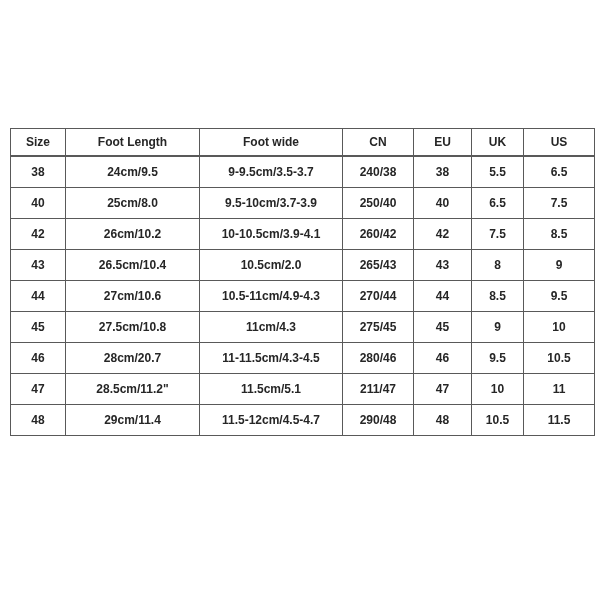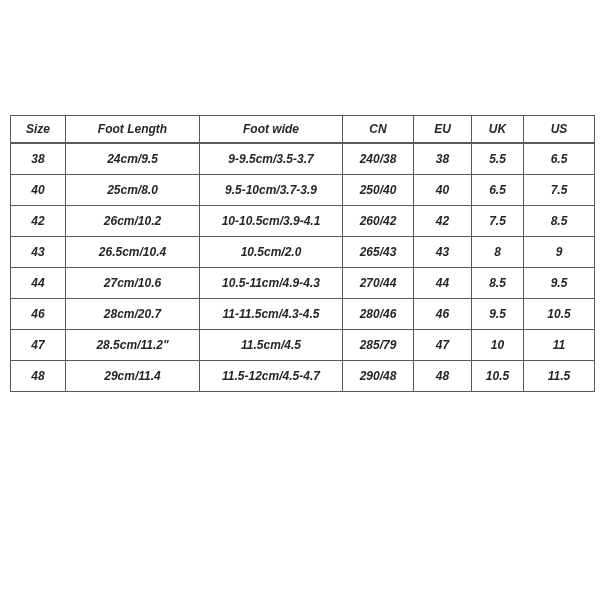--- a/index.html
+++ b/index.html
@@ -13,25 +13,24 @@
   .page {
     position: relative;
     width: 600px;
     height: 600px;
     background: #ffffff;
     overflow: hidden;
   }
   table.size-chart {
     position: absolute;
     left: 10px;
-    top: 115px;
+    top: 128px;
     width: 584px;
     border-collapse: collapse;
     table-layout: fixed;
-    font-style: italic;
   }
   table.size-chart th,
   table.size-chart td {
     border: 1px solid #595959;
     text-align: center;
     vertical-align: middle;
     font-weight: bold;
     font-size: 12px;
     color: #262626;
     padding: 0 2px;
@@ -114,33 +113,42 @@
         <tr>
           <td>44</td>
           <td>27cm/10.6</td>
           <td>10.5-11cm/4.9-4.3</td>
           <td>270/44</td>
           <td>44</td>
           <td>8.5</td>
           <td>9.5</td>
         </tr>
         <tr>
+          <td>45</td>
+          <td>27.5cm/10.8</td>
+          <td>11cm/4.3</td>
+          <td>275/45</td>
+          <td>45</td>
+          <td>9</td>
+          <td>10</td>
+        </tr>
+        <tr>
           <td>46</td>
           <td>28cm/20.7</td>
           <td>11-11.5cm/4.3-4.5</td>
           <td>280/46</td>
           <td>46</td>
           <td>9.5</td>
           <td>10.5</td>
         </tr>
         <tr>
           <td>47</td>
           <td>28.5cm/11.2"</td>
-          <td>11.5cm/4.5</td>
-          <td>285/79</td>
+          <td>11.5cm/5.1</td>
+          <td>211/47</td>
           <td>47</td>
           <td>10</td>
           <td>11</td>
         </tr>
         <tr>
           <td>48</td>
           <td>29cm/11.4</td>
           <td>11.5-12cm/4.5-4.7</td>
           <td>290/48</td>
           <td>48</td>

